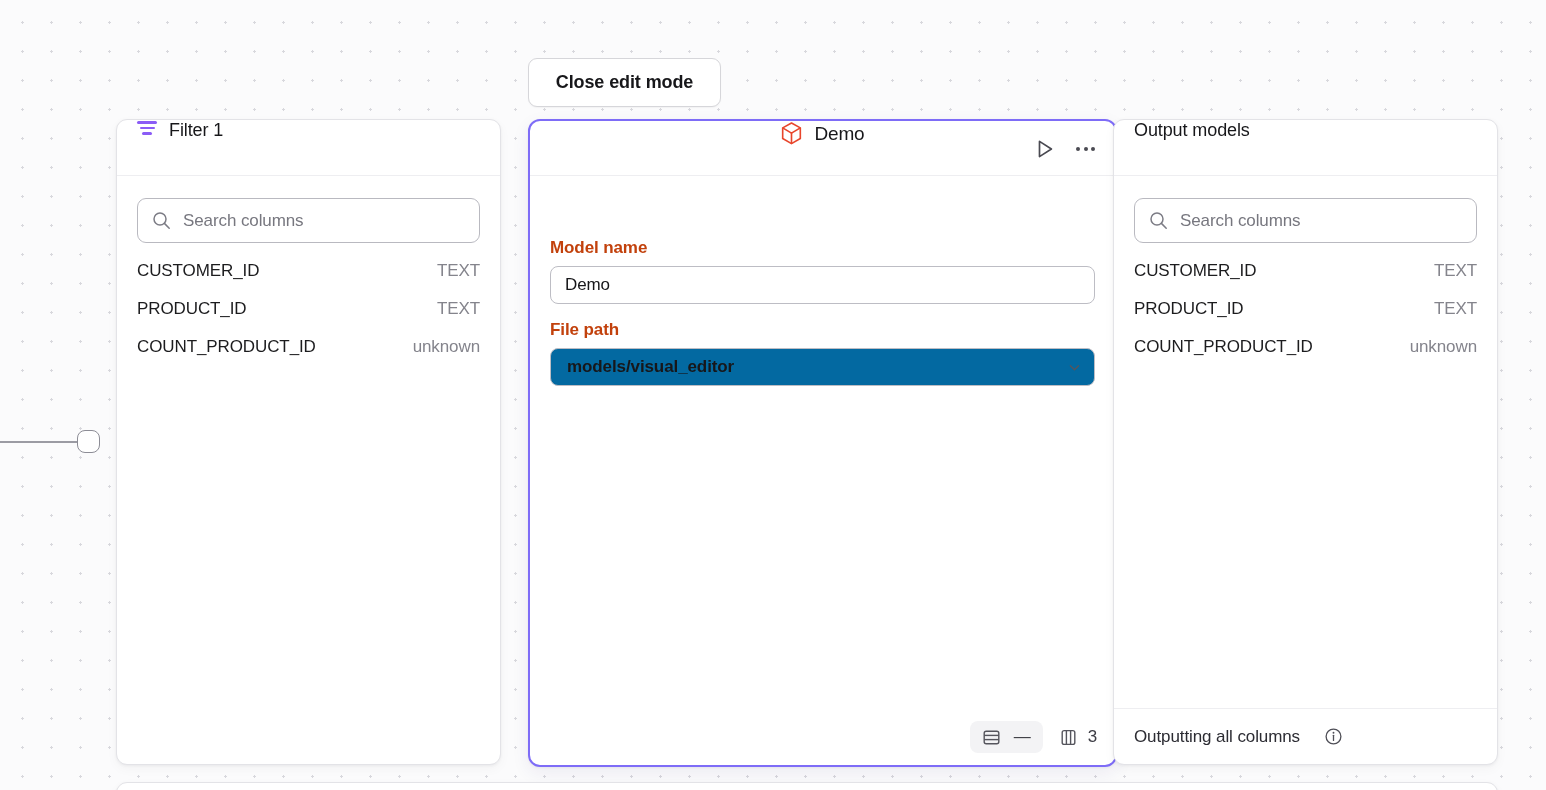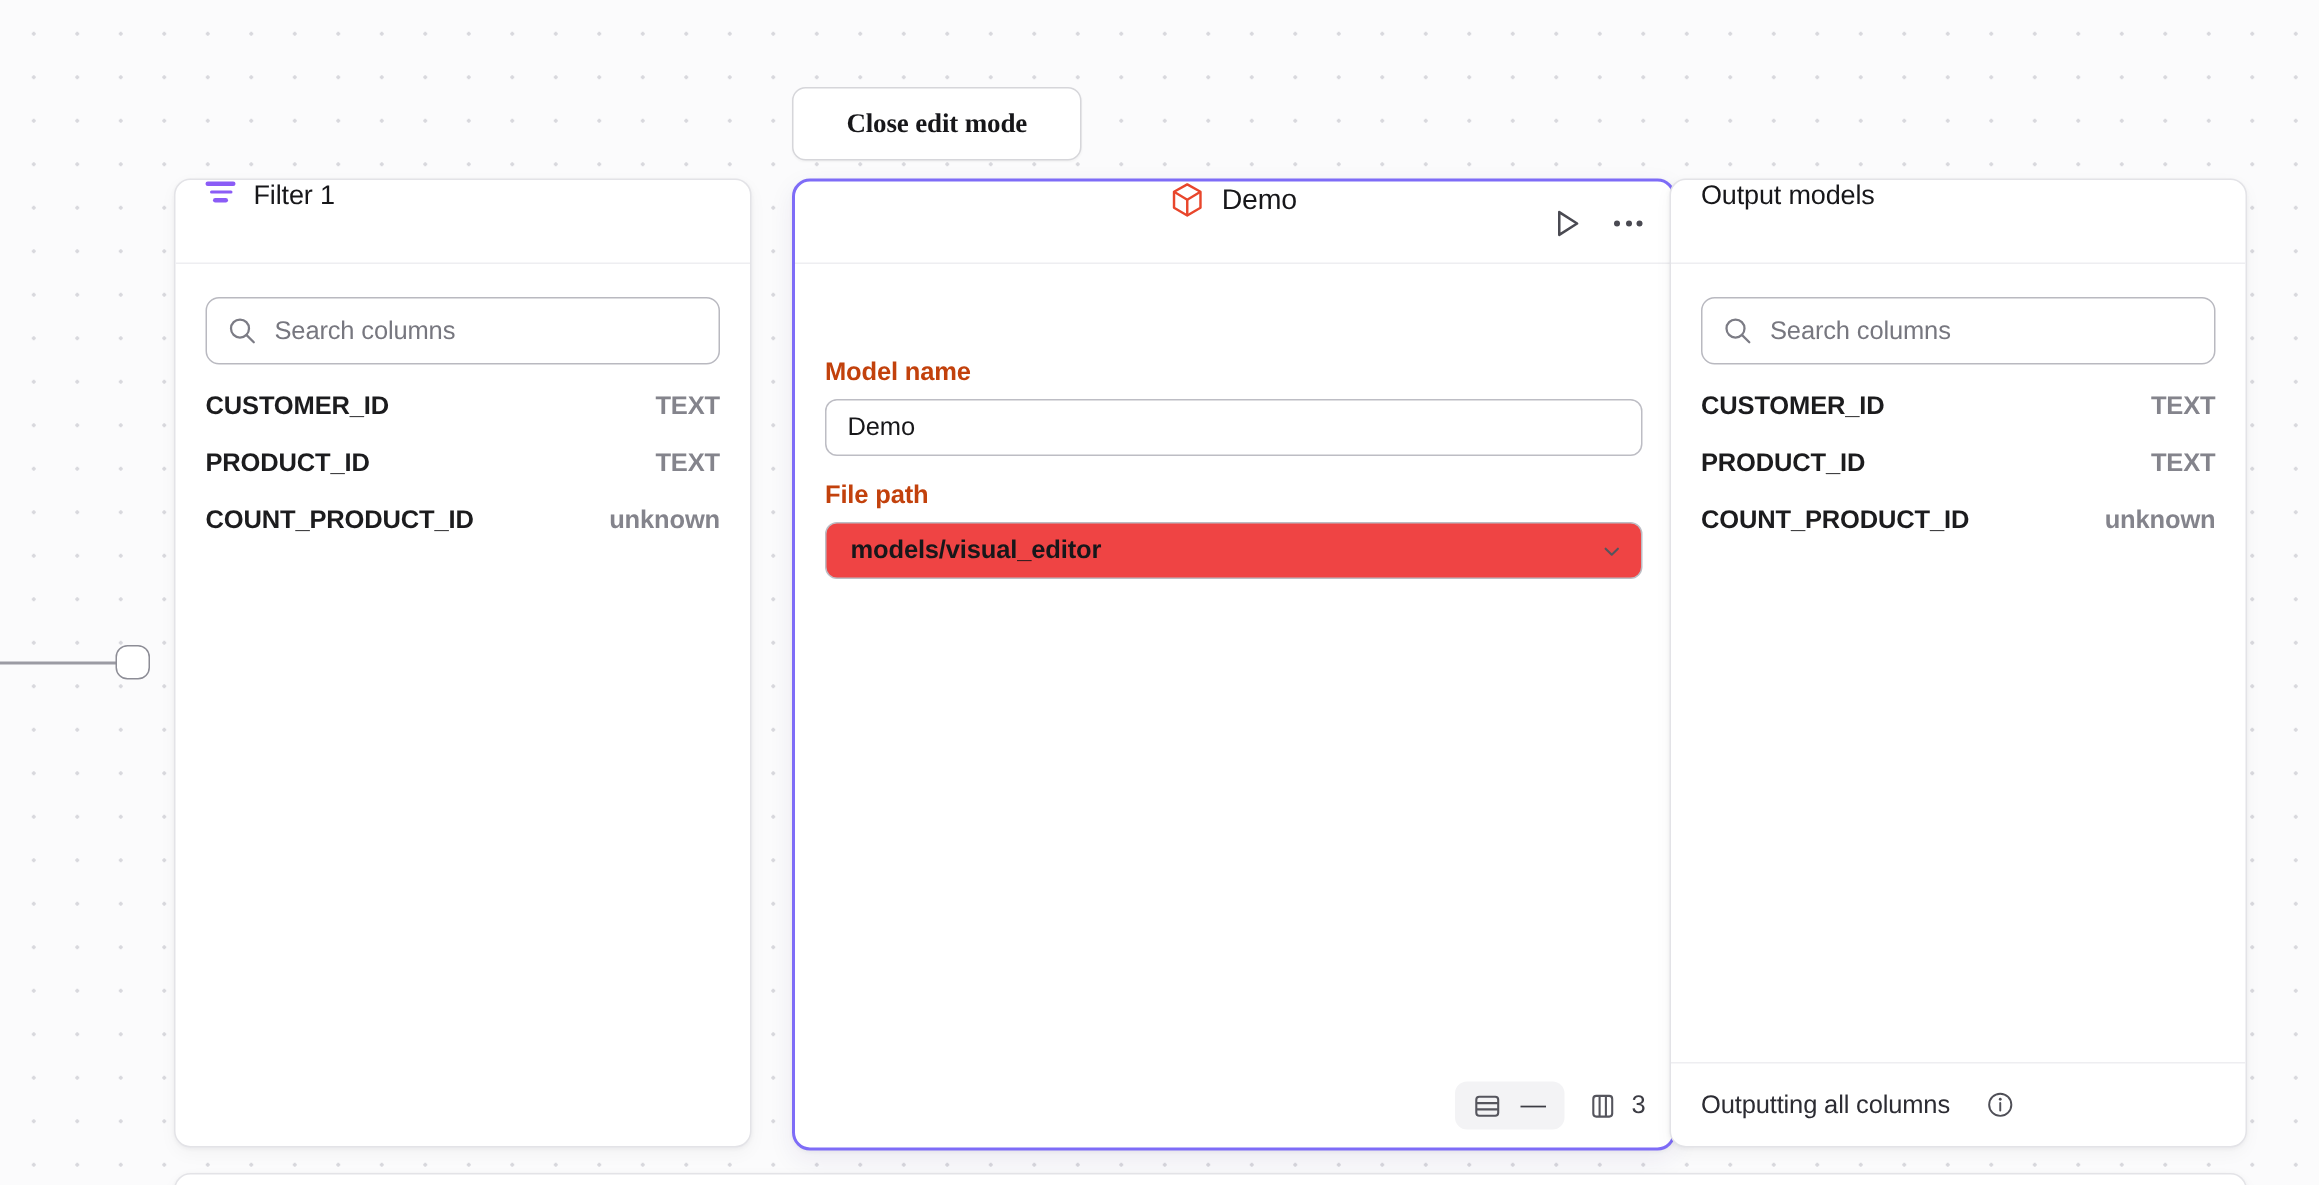--- a/index.html
+++ b/index.html
@@ -51,21 +51,21 @@
   
   .close-edit-btn {
     position: absolute;
     left: 528px;
     top: 58px;
     width: 193px;
     height: 49px;
     background: #ffffff;
     border: 1px solid #d6d6da;
     border-radius: 9px;
-    font-family: Liberation Serif, serif;
+    font-family: Liberation Sans, sans-serif;
     font-size: 18px;
     font-weight: bold;
     color: #17171a;
     letter-spacing: -0.1px;
     cursor: pointer;
     box-shadow: 0 1px 1.5px rgba(0,0,0,0.04);
   }
 
   
   .panel {
@@ -134,21 +134,20 @@
   }
 
   
   .col-list { padding: 18px 20px 0 20px; }
   .col-row {
     display: flex;
     align-items: baseline;
     justify-content: space-between;
     height: 38px;
     gap: 4px;
-    font-weight: bold;
   }
   .col-name {
     font-size: 17px;
     color: #1c1c1e;
     letter-spacing: -0.1px;
     white-space: nowrap;
   }
   .col-type {
     font-size: 17px;
     color: #84848c;
@@ -239,21 +238,21 @@
     border: 1px solid #bdbdc4;
     border-radius: 8px;
     display: flex;
     align-items: center;
     justify-content: space-between;
     padding: 0 12px 0 16px;
     font-size: 17px;
     font-weight: bold;
     color: #17171a;
     letter-spacing: -0.1px;
-    background: #ef4444;
+    background: #0369a1;
     cursor: pointer;
   }
 
   .model-footer {
     height: 56px;
     display: flex;
     align-items: center;
     justify-content: flex-end;
     padding: 0 18px 0 0;
     gap: 16px;

